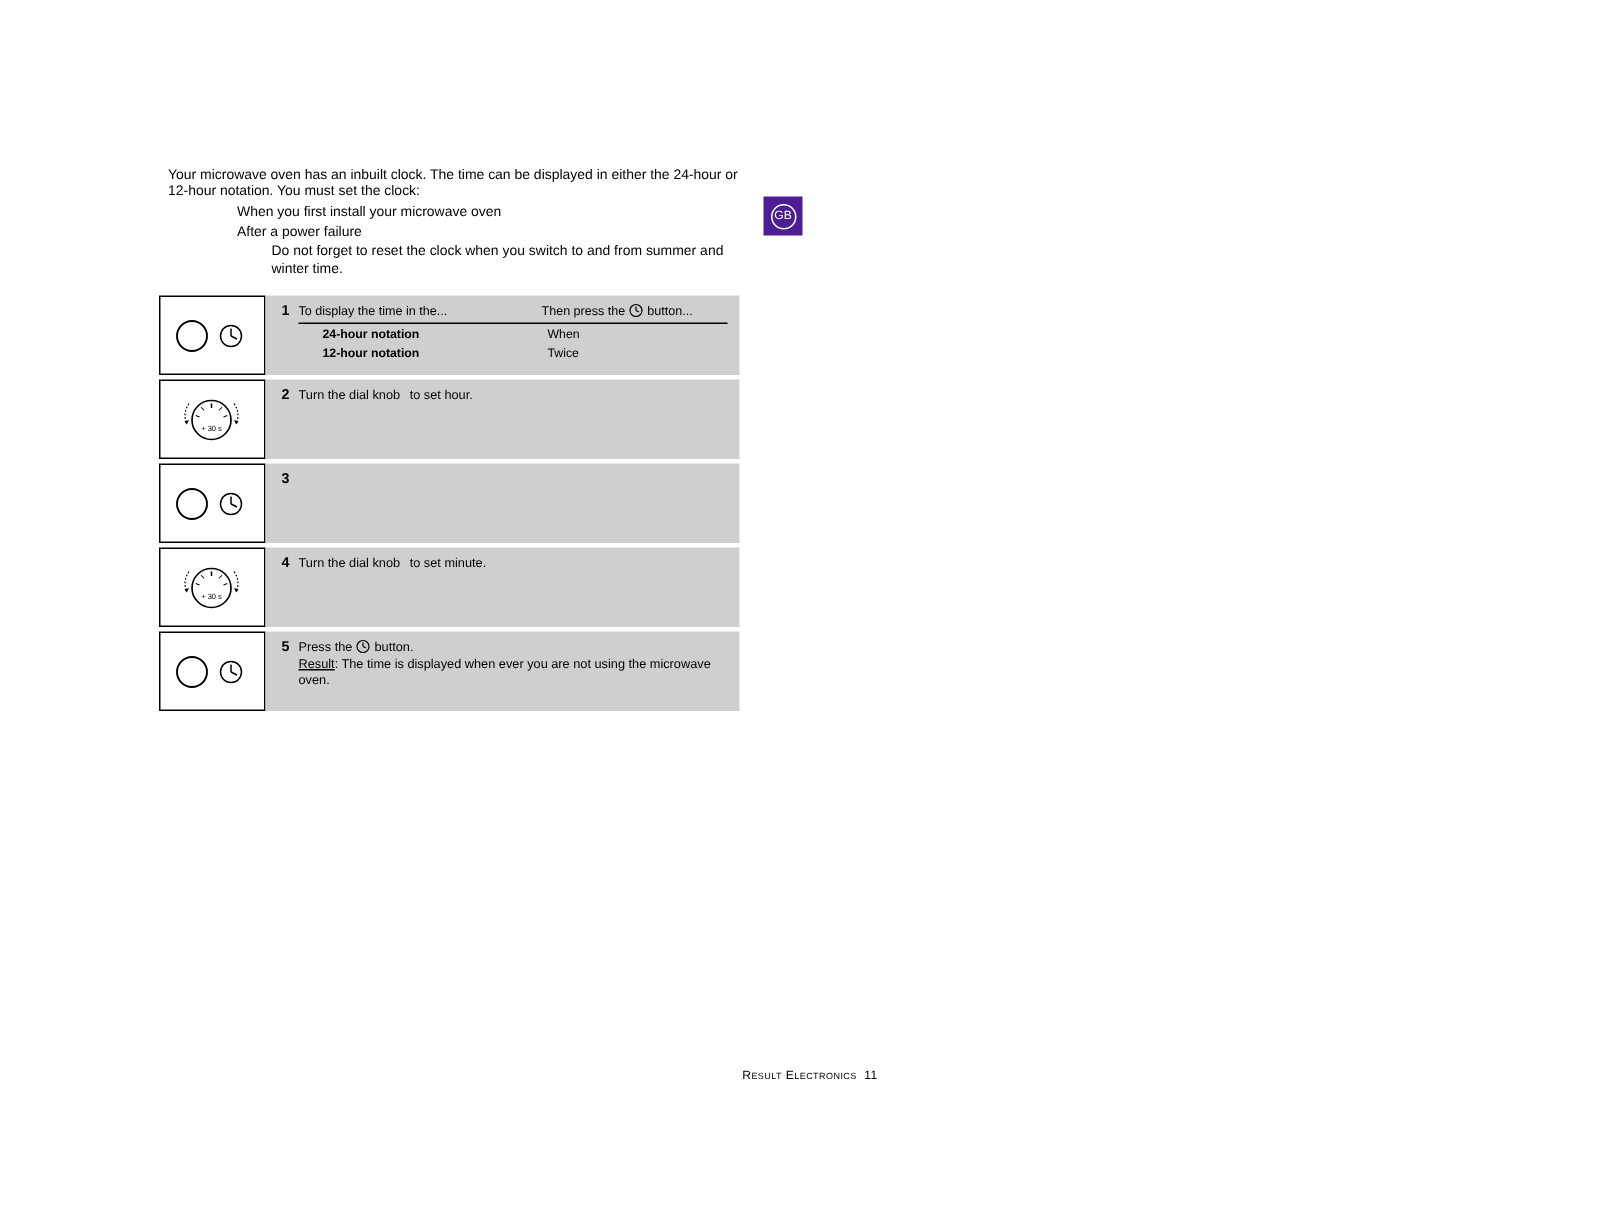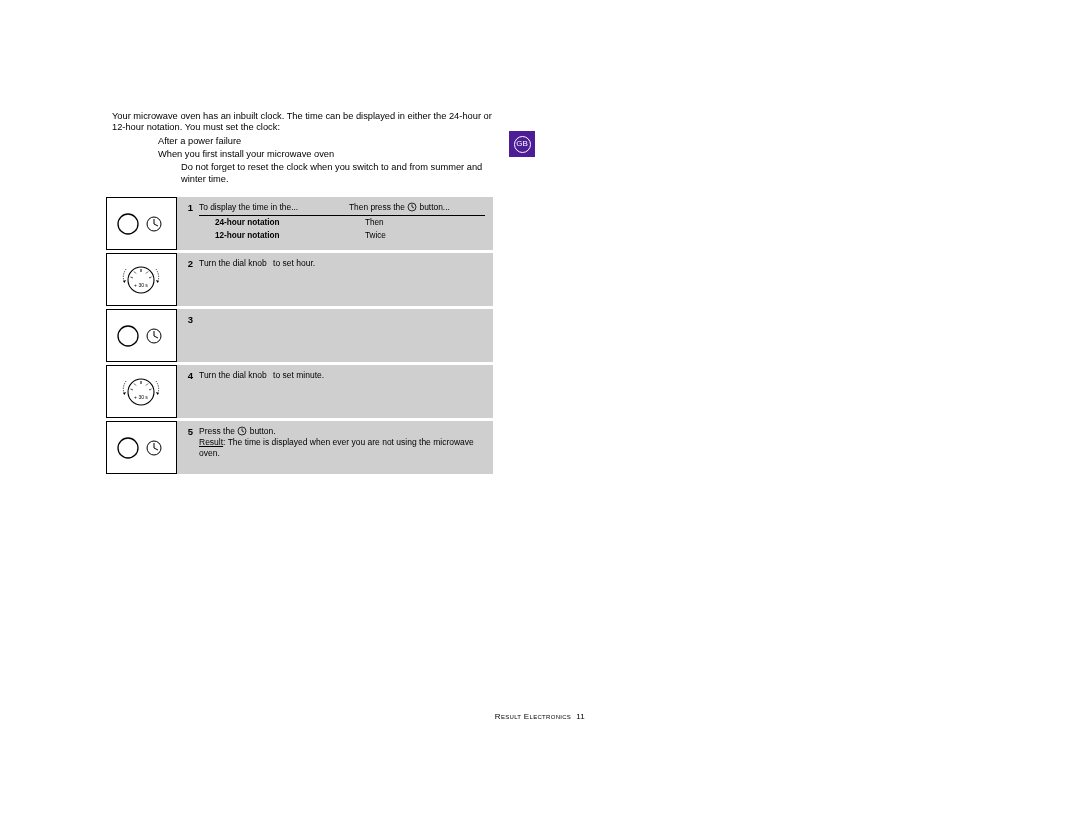--- a/index.html
+++ b/index.html
@@ -107,20 +107,21 @@
     font-size: 8.5px;
     line-height: 1.3;
     flex: 1;
   }
 
   .table-head {
     display: flex;
     font-size: 8.4px;
     border-bottom: 1px solid #000;
     padding-bottom: 2px;
+    gap: 12px;
   }
   .col1 { width: 150px; }
   .col2 { flex: 1; }
   .table-row {
     display: flex;
     font-size: 8.2px;
     margin-top: 2px;
   }
   .table-row .col1 { padding-left: 16px; width: 150px; font-weight: bold; }
 
@@ -153,22 +154,22 @@
 
 <div class="page">
 
 
   <div class="gb-badge">
       <span>GB</span>
     </div>
 
   <div class="intro">
     <div>Your microwave oven has an inbuilt clock. The time can be displayed in either the 24-hour or 12-hour notation. You must set the clock:</div>
+    <div class="indent1">When you first install your microwave oven</div>
     <div class="indent1">After a power failure</div>
-    <div class="indent1">When you first install your microwave oven</div>
     <div class="indent2">Do not forget to reset the clock when you switch to and from summer and winter time.</div>
   </div>
 
   <div class="steps">
 
     <div class="step">
       <div class="step-icon">
         <svg class="icon-svg" width="55" height="30" viewBox="0 0 55 30">
           <circle cx="14" cy="15" r="10" fill="none" stroke="#000" stroke-width="1.3"></circle>
           <circle cx="40" cy="15" r="7" fill="none" stroke="#000" stroke-width="1"></circle>
@@ -188,21 +189,21 @@
                     <circle cx="5" cy="5" r="4" fill="none" stroke="#000" stroke-width="0.8"></circle>
                     <line x1="5" y1="5" x2="5" y2="2.4" stroke="#000" stroke-width="0.8"></line>
                     <line x1="5" y1="5" x2="7" y2="6" stroke="#000" stroke-width="0.8"></line>
                   </svg>
               </span>
               <span>button...</span>
             </div>
           </div>
           <div class="table-row">
             <div class="col1">24-hour notation</div>
-            <div class="col2">Then</div>
+            <div class="col2">When</div>
           </div>
           <div class="table-row">
             <div class="col1">12-hour notation</div>
             <div class="col2">Twice</div>
           </div>
         </div>
       </div>
     </div>
 
     <div class="step">

